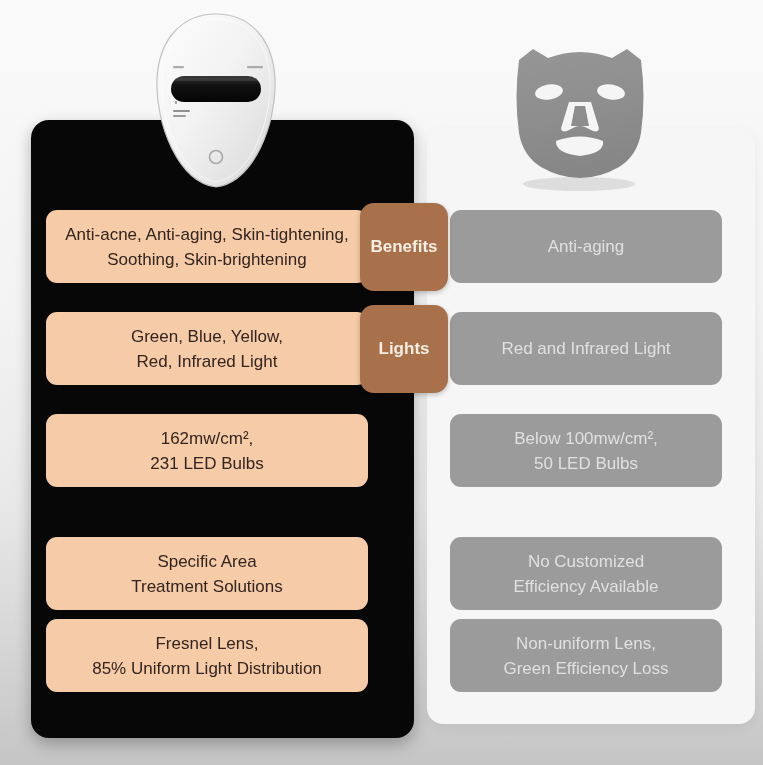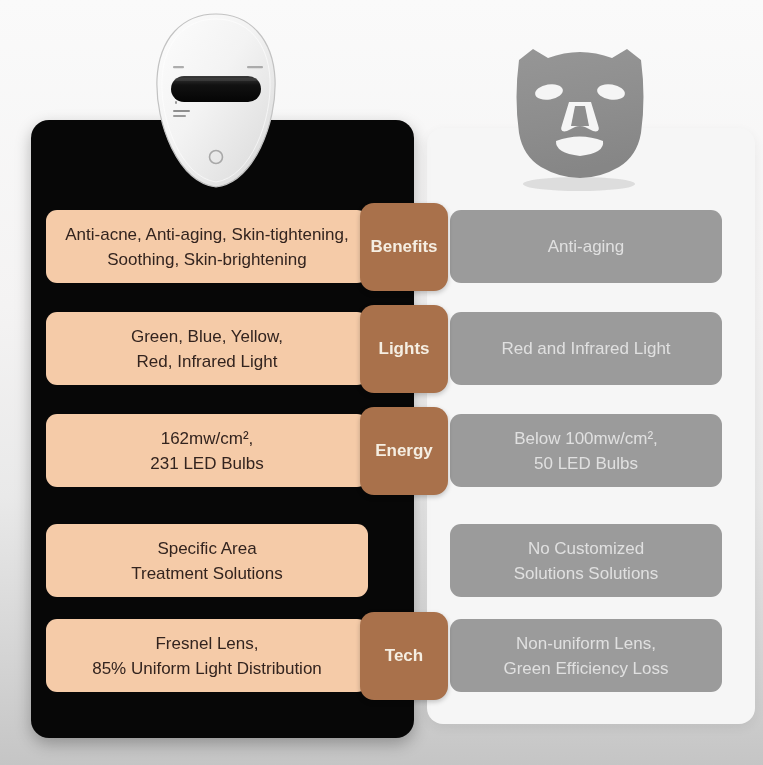--- a/index.html
+++ b/index.html
@@ -136,47 +136,41 @@
     <div class="right-box">
       <span class="cell-text">Red and Infrared Light</span>
     </div>
   </div>
 
   <div class="row" style="top:414px">
     <div class="left-box">
       <span class="cell-text">162mw/cm²,
 231 LED Bulbs</span>
     </div>
-    <div class="badge">
-      <span>Energy</span>
-    </div>
     <div class="right-box">
       <span class="cell-text">Below 100mw/cm²,
 50 LED Bulbs</span>
     </div>
   </div>
 
-  <div class="row" style="top:524px">
+  <div class="row" style="top:537px">
     <div class="left-box">
       <span class="cell-text">Specific Area
 Treatment Solutions</span>
     </div>
     <div class="right-box">
       <span class="cell-text">No Customized
-Solutions Solutions</span>
+Efficiency Available</span>
     </div>
   </div>
 
   <div class="row" style="top:619px">
     <div class="left-box">
       <span class="cell-text">Fresnel Lens,
 85% Uniform Light Distribution</span>
-    </div>
-    <div class="badge">
-      <span>Tech</span>
     </div>
     <div class="right-box">
       <span class="cell-text">Non-uniform Lens,
 Green Efficiency Loss</span>
     </div>
   </div>
 
 </div>
 
 </body></html>

